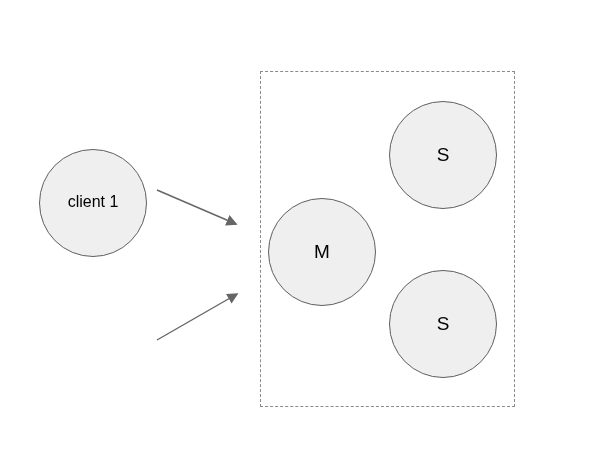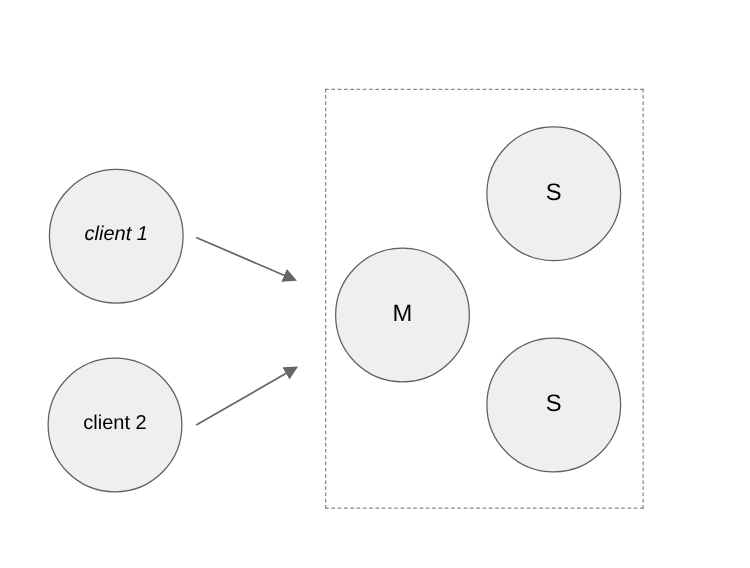--- a/index.html
+++ b/index.html
@@ -40,21 +40,21 @@
   }
   .node .label {
     display: block;
     text-align: center;
     line-height: 1;
     padding-bottom: 2px;
   }
   .node-client { font-size: 16px; }
   .node-letter { font-size: 19px; }
 
-  .node-client-1 { left: 39px;  top: 135px; font-style: italic; }
+  .node-client-1 { left: 39px;  top: 149px; }
   .node-client-2 { left: 38px;  top: 286px; }
   .node-m        { left: 268px; top: 198px; }
   .node-s-top    { left: 389px; top: 101px; }
   .node-s-bottom { left: 389px; top: 270px; }
 
   svg.arrows {
     position: absolute;
     left: 0;
     top: 0;
     width: 600px;
@@ -76,23 +76,20 @@
       </marker>
     </defs>
     <line x1="157" y1="190" x2="236" y2="224" stroke-width="1.4" marker-end="url(#arrowhead)" stroke="#666666"></line>
     <line x1="157" y1="340" x2="237" y2="294" stroke-width="1.4" marker-end="url(#arrowhead)" stroke="#666666"></line>
   </svg>
 
   <div class="node node-client node-client-1" style="background: rgb(239, 239, 239); border-color: rgb(95, 95, 95);">
     <span class="label">client 1</span>
   </div>
 
-  <div class="node node-client node-client-2" style="background: rgb(239, 239, 239); border-color: rgb(95, 95, 95);">
-    <span class="label">client 2</span>
-  </div>
 
   <div class="node node-letter node-m" style="background: rgb(239, 239, 239); border-color: rgb(95, 95, 95);">
     <span class="label">M</span>
   </div>
 
   <div class="node node-letter node-s-top" style="background: rgb(239, 239, 239); border-color: rgb(95, 95, 95);">
     <span class="label">S</span>
   </div>
 
   <div class="node node-letter node-s-bottom" style="background: rgb(239, 239, 239); border-color: rgb(95, 95, 95);">

